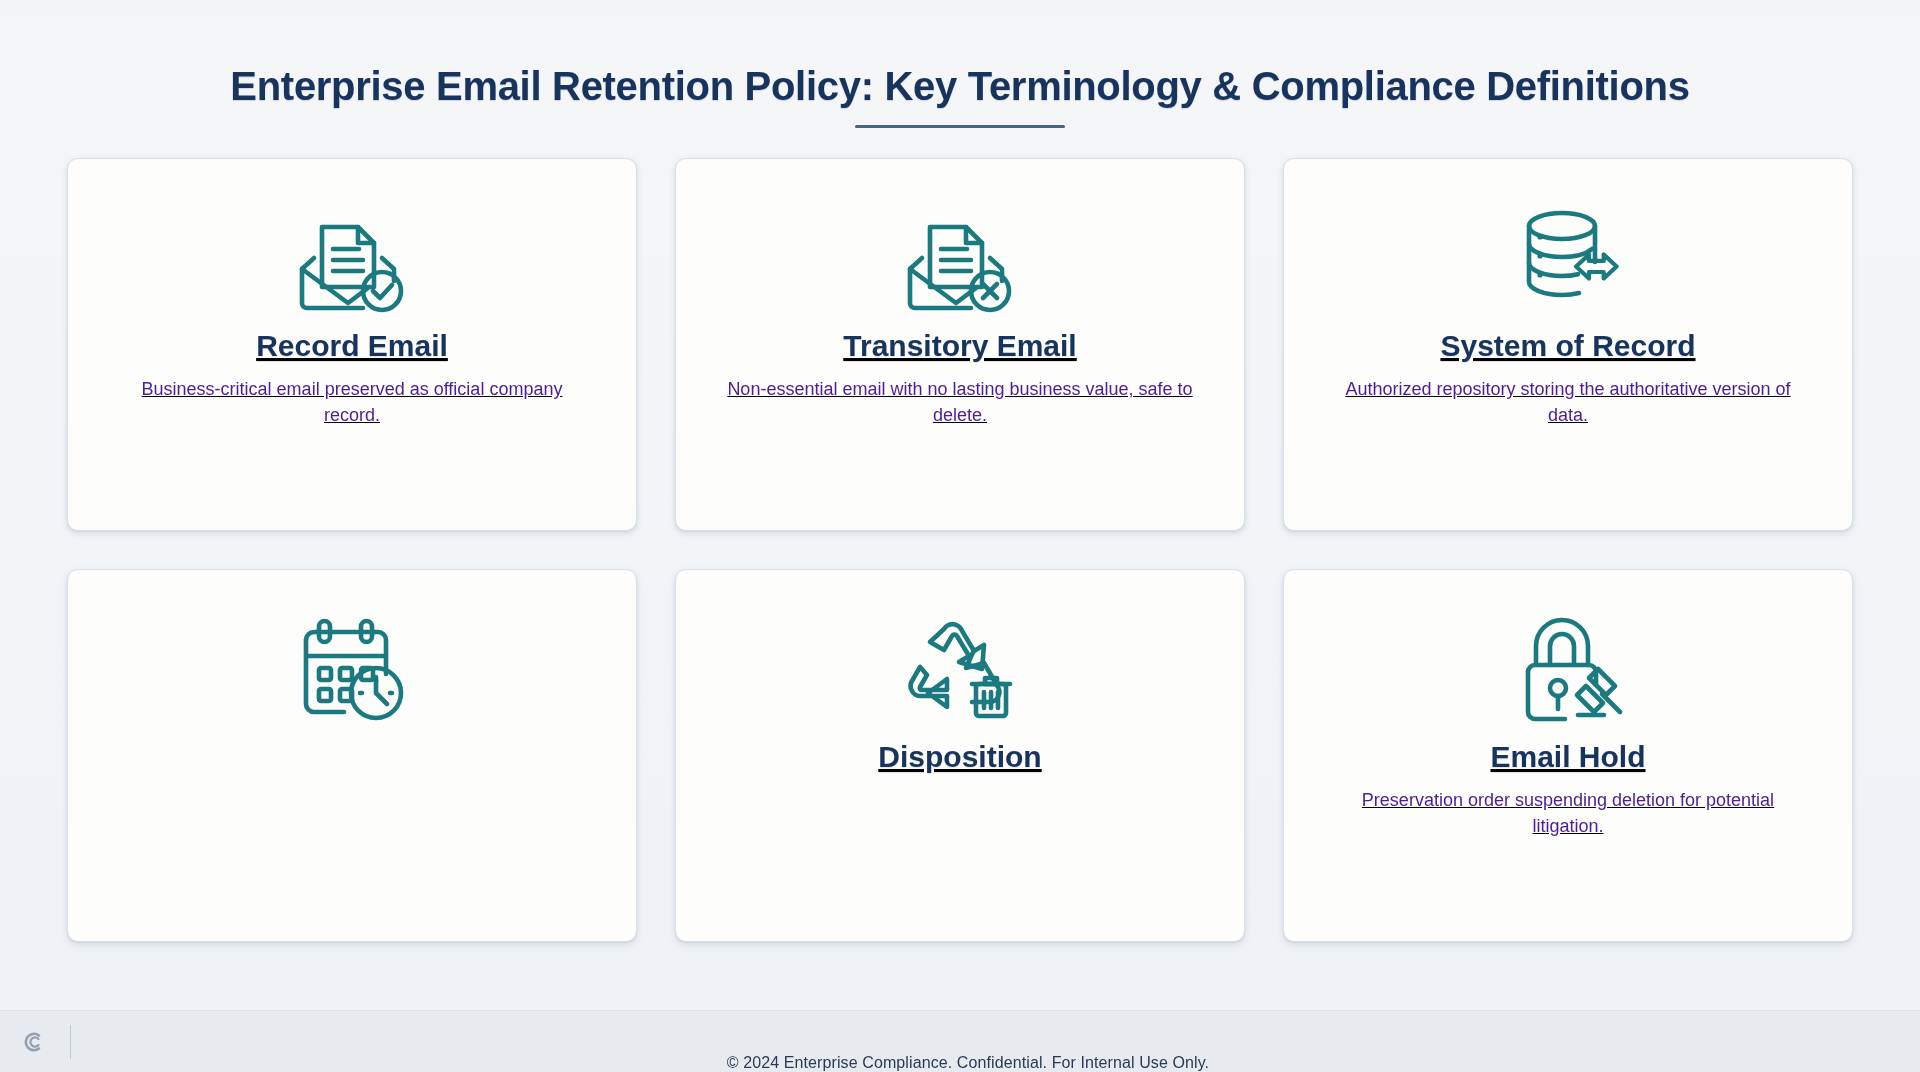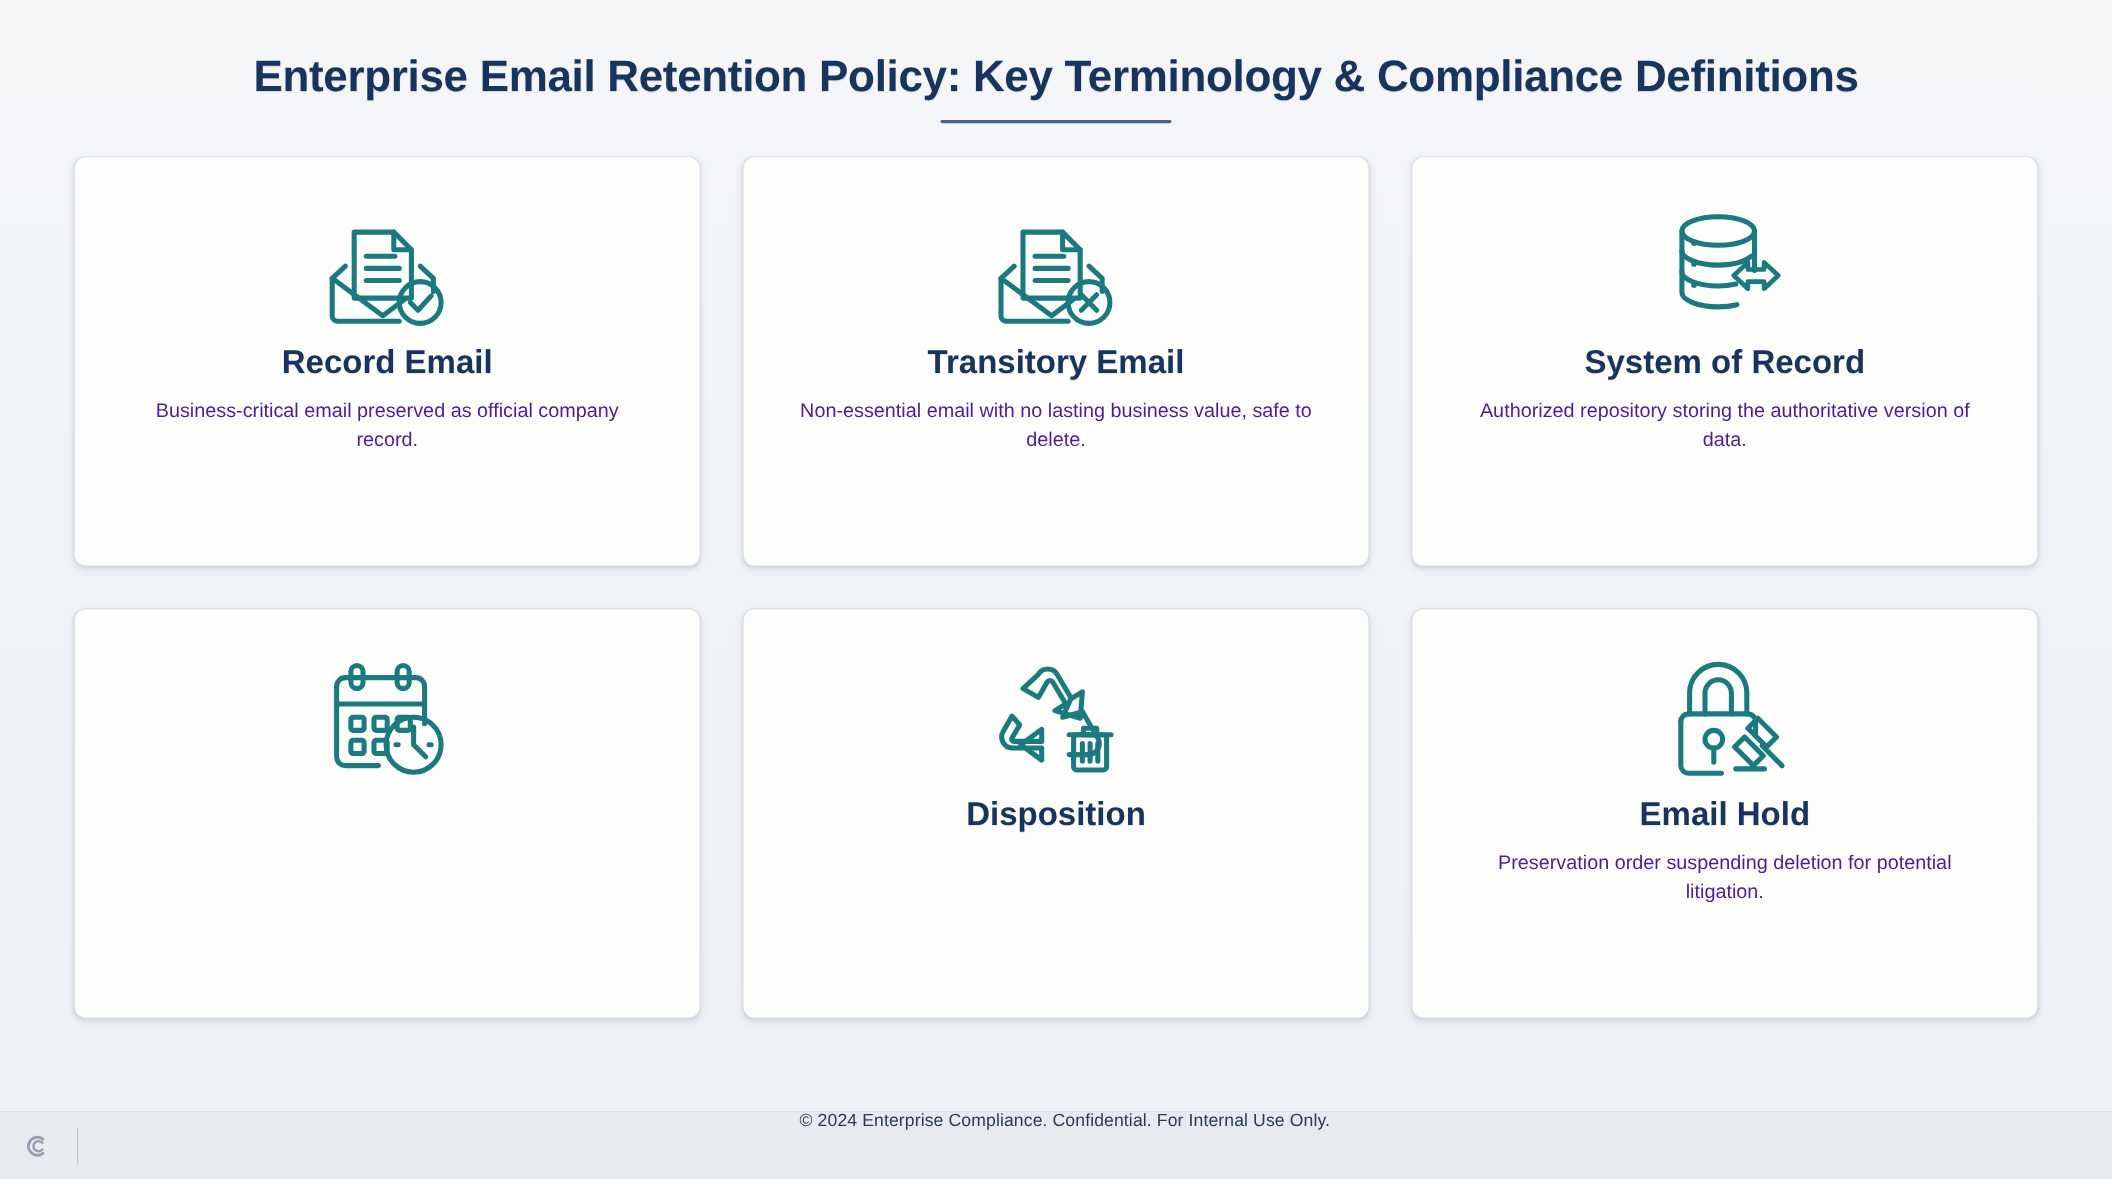--- a/index.html
+++ b/index.html
@@ -16,20 +16,21 @@
     position: relative;
   }
 
   
   .page {
     position: absolute;
     inset: 0;
     background: linear-gradient(180deg, #f4f6f8 0%, #f1f4f7 55%, #eef1f5 100%);
     display: flex;
     flex-direction: column;
+    margin-top: 16px;
   }
 
   
   .title-wrap {
     padding-top: 48px;
     padding-left: 92px;
     padding-right: 92px;
   }
 
   .page-title {
@@ -57,20 +58,21 @@
     flex: 1 1 auto;
     display: grid;
     grid-template-columns: repeat(3, 570px);
     grid-template-rows: repeat(2, 373px);
     justify-content: center;
     align-content: start;
     column-gap: 38px;
     row-gap: 38px;
     margin-top: 30px;
     padding: 0 60px;
+    text-decoration: underline;
   }
 
   .card {
     background: #fdfdfb;
     border: 1px solid #d9dfe5;
     border-radius: 11px;
     box-shadow: 0 3px 7px rgba(125,138,155,0.20), 0 1px 2px rgba(125,138,155,0.14);
     display: flex;
     flex-direction: column;
     align-items: center;
@@ -109,21 +111,21 @@
   }
 
   
   .footer {
     height: 62px;
     flex: 0 0 62px;
     background: #e7eaef;
     border-top: 1px solid #dfe3e9;
     position: relative;
     display: flex;
-    align-items: flex-start;
+    align-items: flex-end;
     justify-content: center;
     padding-left: 16px;
   }
 
   .footer-text {
     font-size: 16px;
     color: #2b3a52;
     letter-spacing: 0.1px;
   }
 

